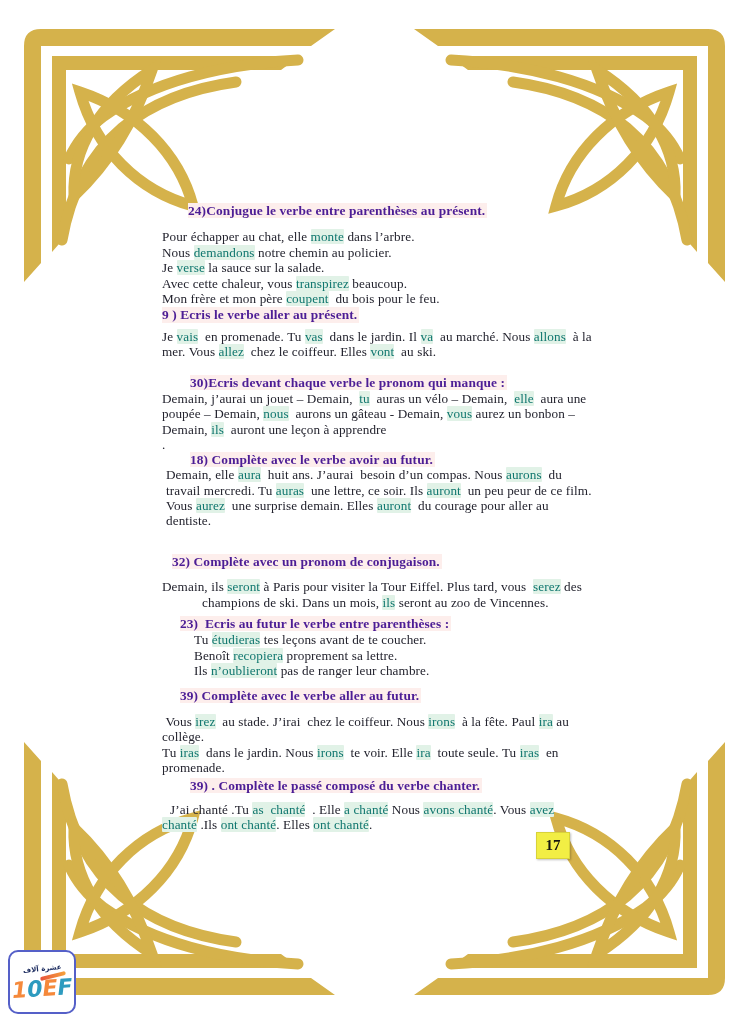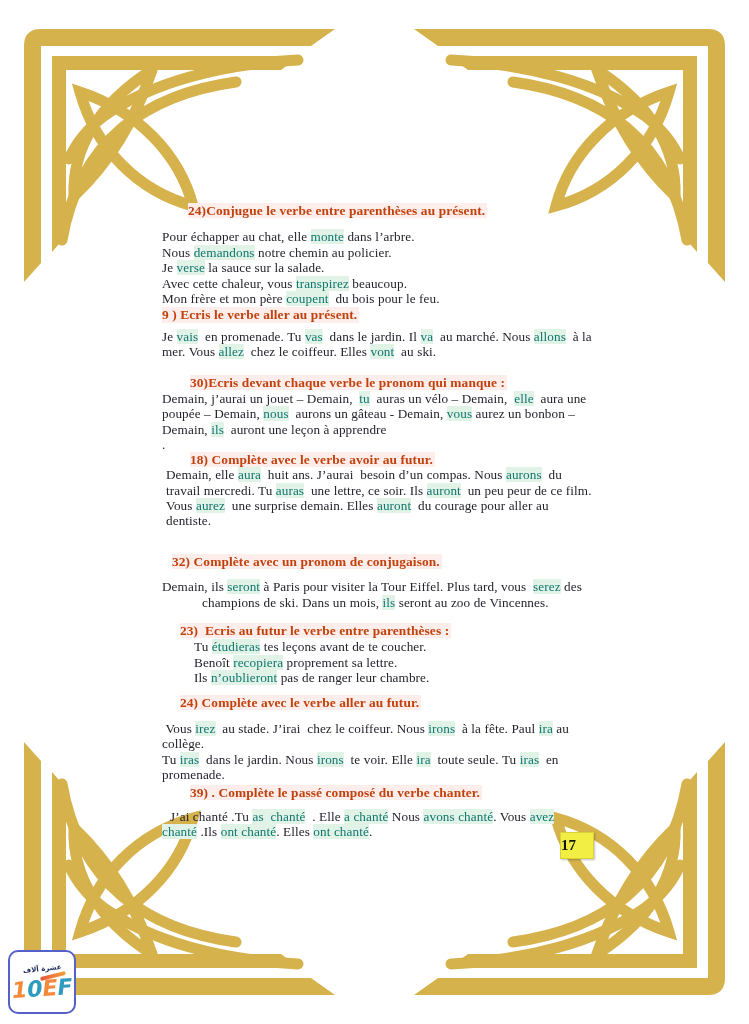--- a/index.html
+++ b/index.html
@@ -14,33 +14,33 @@
   .corner.tr{right:0;top:0;transform:scaleX(-1);}
   .corner.bl{left:0;bottom:0;transform:scaleY(-1);}
   .corner.br{right:0;bottom:0;transform:scale(-1,-1);}
   
   .sheet{
     position:absolute;left:162px;top:203px;width:436px;
     font-size:13.2px;line-height:15.4px;color:#23232e;
     letter-spacing:.1px;
   }
   .ex-heading{
-    font-weight:bold;color:#c2410c;font-size:13.4px;
+    font-weight:bold;color:#4c1d95;font-size:13.4px;
     width:fit-content;background:#fdeeec;padding:0 2px 0 0;
     white-space:pre-wrap;
   }
   .ex-para{white-space:pre-wrap;}
   .line{white-space:pre-wrap;min-height:15.4px;}
   .verb{color:#0f766e;background:#e1f2e7;border-radius:1px;}
   
   .page-tab{
-    position:absolute;left:560px;top:832px;width:32px;height:25px;
+    position:absolute;left:536px;top:832px;width:32px;height:25px;
     background:#f2ee44;border:1px solid #d8d23a;
     box-shadow:1px 1px 2px rgba(0,0,0,.25);
-    display:flex;align-items:center;
+    display:flex;align-items:center;justify-content:center;
     font-weight:bold;font-size:15px;color:#15150f;
     font-family:"Liberation Serif",serif;
   }
   
   .logo-box{
     position:absolute;left:8px;top:950px;width:68px;height:64px;
     background:#ffffff;border:2px solid #5560c8;border-radius:10px;
     display:flex;flex-direction:column;align-items:center;justify-content:center;
     box-sizing:border-box;overflow:hidden;
   }
@@ -99,23 +99,23 @@
     <div class="ex-heading" style="margin-top: 0px; margin-left: 26px;">24)Conjugue le verbe entre parenthèses au présent.</div>
     <div class="ex-para" style="margin-top: 11px;"><div class="line" style="padding-left: 0px;"><span>Pour échapper au chat, elle </span><span class="verb">monte</span><span> dans l’arbre.</span></div><div class="line" style="padding-left: 0px;"><span>Nous </span><span class="verb">demandons</span><span> notre chemin au policier.</span></div><div class="line" style="padding-left: 0px;"><span>Je </span><span class="verb">verse</span><span> la sauce sur la salade.</span></div><div class="line" style="padding-left: 0px;"><span>Avec cette chaleur, vous </span><span class="verb">transpirez</span><span> beaucoup.</span></div><div class="line" style="padding-left: 0px;"><span>Mon frère et mon père </span><span class="verb">coupent</span><span>  du bois pour le feu.</span></div></div>
     <div class="ex-heading" style="margin-top: 1px; margin-left: 0px;">9 ) Ecris le verbe aller au présent.</div>
     <div class="ex-para" style="margin-top: 6px;"><div class="line" style="padding-left: 0px;"><span>Je </span><span class="verb">vais</span><span>  en promenade. Tu </span><span class="verb">vas</span><span>  dans le jardin. Il </span><span class="verb">va</span><span>  au marché. Nous </span><span class="verb">allons</span><span>  à la</span></div><div class="line" style="padding-left: 0px;"><span>mer. Vous </span><span class="verb">allez</span><span>  chez le coiffeur. Elles </span><span class="verb">vont</span><span>  au ski.</span></div></div>
     <div class="ex-heading" style="margin-top: 15px; margin-left: 28px;">30)Ecris devant chaque verbe le pronom qui manque :</div>
     <div class="ex-para" style="margin-top: 1px;"><div class="line" style="padding-left: 0px;"><span>Demain, j’aurai un jouet – Demain,  </span><span class="verb">tu</span><span>  auras un vélo – Demain,  </span><span class="verb">elle</span><span>  aura une</span></div><div class="line" style="padding-left: 0px;"><span>poupée – Demain, </span><span class="verb">nous</span><span>  aurons un gâteau - Demain, </span><span class="verb">vous</span><span> aurez un bonbon –</span></div><div class="line" style="padding-left: 0px;"><span>Demain, </span><span class="verb">ils</span><span>  auront une leçon à apprendre</span></div><div class="line" style="padding-left: 0px;"><span>.</span></div></div>
     <div class="ex-heading" style="margin-top: -1px; margin-left: 28px;">18) Complète avec le verbe avoir au futur.</div>
     <div class="ex-para" style="margin-top: 0px;"><div class="line" style="padding-left: 4px;"><span>Demain, elle </span><span class="verb">aura</span><span>  huit ans. J’aurai  besoin d’un compas. Nous </span><span class="verb">aurons</span><span>  du</span></div><div class="line" style="padding-left: 4px;"><span>travail mercredi. Tu </span><span class="verb">auras</span><span>  une lettre, ce soir. Ils </span><span class="verb">auront</span><span>  un peu peur de ce film.</span></div><div class="line" style="padding-left: 4px;"><span>Vous </span><span class="verb">aurez</span><span>  une surprise demain. Elles </span><span class="verb">auront</span><span>  du courage pour aller au</span></div><div class="line" style="padding-left: 4px;"><span>dentiste.</span></div></div>
     <div class="ex-heading" style="margin-top: 25px; margin-left: 10px;">32) Complète avec un pronom de conjugaison.</div>
     <div class="ex-para" style="margin-top: 10px;"><div class="line" style="padding-left: 0px;"><span>Demain, ils </span><span class="verb">seront</span><span> à Paris pour visiter la Tour Eiffel. Plus tard, vous  </span><span class="verb">serez</span><span> des</span></div><div class="line" style="padding-left: 40px;"><span>champions de ski. Dans un mois, </span><span class="verb">ils</span><span> seront au zoo de Vincennes.</span></div></div>
-    <div class="ex-heading" style="margin-top: 13px; margin-left: 18px; text-align: center;">23)  Ecris au futur le verbe entre parenthèses :</div>
+    <div class="ex-heading" style="margin-top: 6px; margin-left: 18px; text-align: center;">23)  Ecris au futur le verbe entre parenthèses :</div>
     <div class="ex-para" style="margin-top: 1px;"><div class="line" style="padding-left: 32px;"><span>Tu </span><span class="verb">étudieras</span><span> tes leçons avant de te coucher.</span></div><div class="line" style="padding-left: 32px;"><span>Benoît </span><span class="verb">recopiera</span><span> proprement sa lettre.</span></div><div class="line" style="padding-left: 32px;"><span>Ils </span><span class="verb">n’oublieront</span><span> pas de ranger leur chambre.</span></div></div>
-    <div class="ex-heading" style="margin-top: 9px; margin-left: 18px;">24) Complète avec le verbe aller au futur.</div>
+    <div class="ex-heading" style="margin-top: 9px; margin-left: 18px;">39) Complète avec le verbe aller au futur.</div>
     <div class="ex-para" style="margin-top: 11px;"><div class="line"><span> Vous </span><span class="verb">irez</span><span>  au stade. J’irai  chez le coiffeur. Nous </span><span class="verb">irons</span><span>  à la fête. Paul </span><span class="verb">ira</span><span> au collège.</span></div><div class="line" style="padding-left: 0px;"><span>Tu </span><span class="verb">iras</span><span>  dans le jardin. Nous </span><span class="verb">irons</span><span>  te voir. Elle </span><span class="verb">ira</span><span>  toute seule. Tu </span><span class="verb">iras</span><span>  en</span></div><div class="line" style="padding-left: 0px;"><span>promenade.</span></div></div>
     <div class="ex-heading" style="margin-top: 2px; margin-left: 28px;">39) . Complète le passé composé du verbe chanter.</div>
     <div class="ex-para" style="margin-top: 9px;"><div class="line" style="padding-left: 8px;"><span>J’ai chanté .Tu </span><span class="verb">as  chanté</span><span>  . Elle </span><span class="verb">a chanté</span><span> Nous </span><span class="verb">avons chanté</span><span>. Vous </span><span class="verb">avez</span></div><div class="line" style="padding-left: 0px;"><span class="verb">chanté</span><span> .Ils </span><span class="verb">ont chanté</span><span>. Elles </span><span class="verb">ont chanté</span><span>.</span></div></div>
   </div>
 
 <div class="page-tab">
   <span>17</span>
 </div>
 
 <div class="logo-box">

